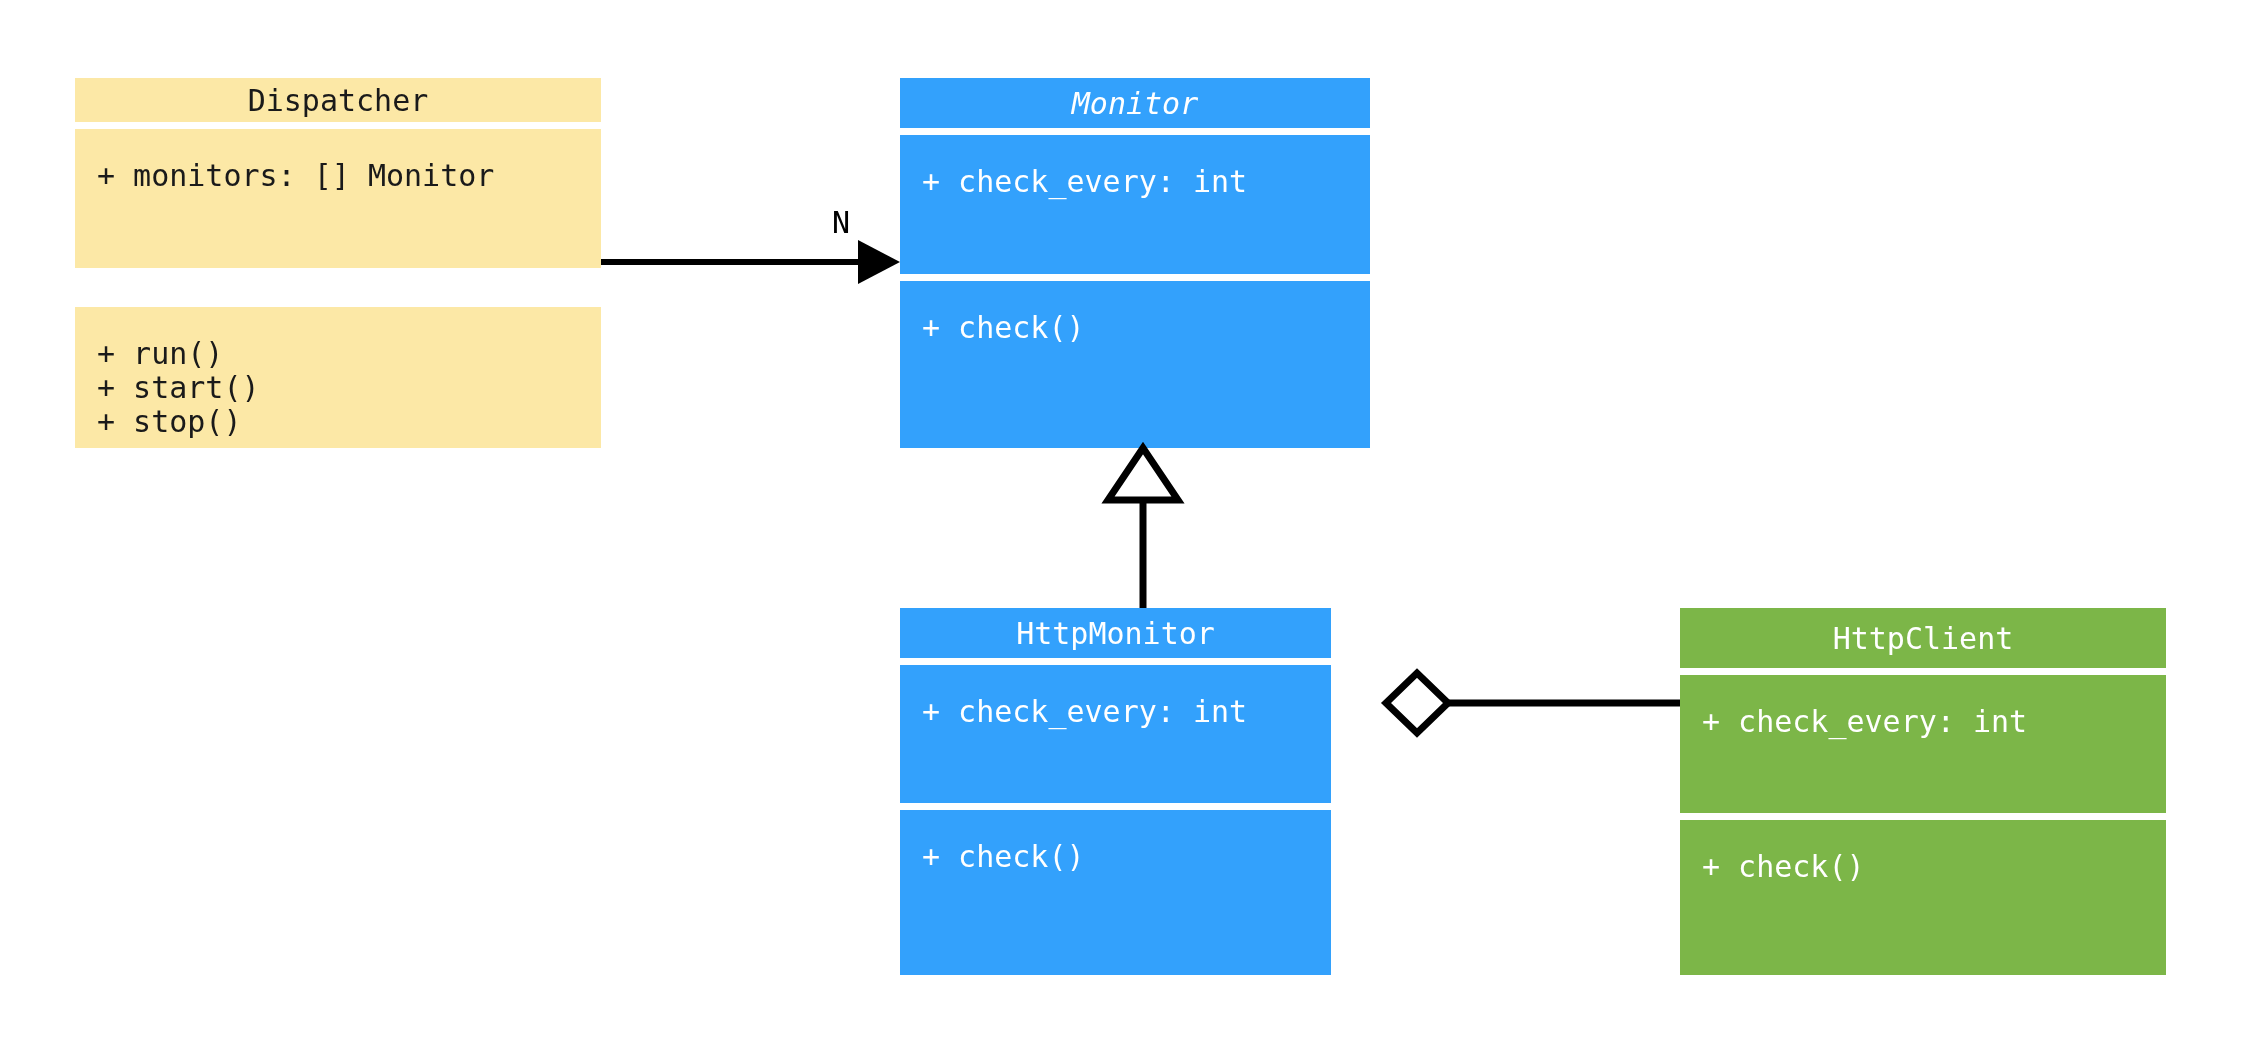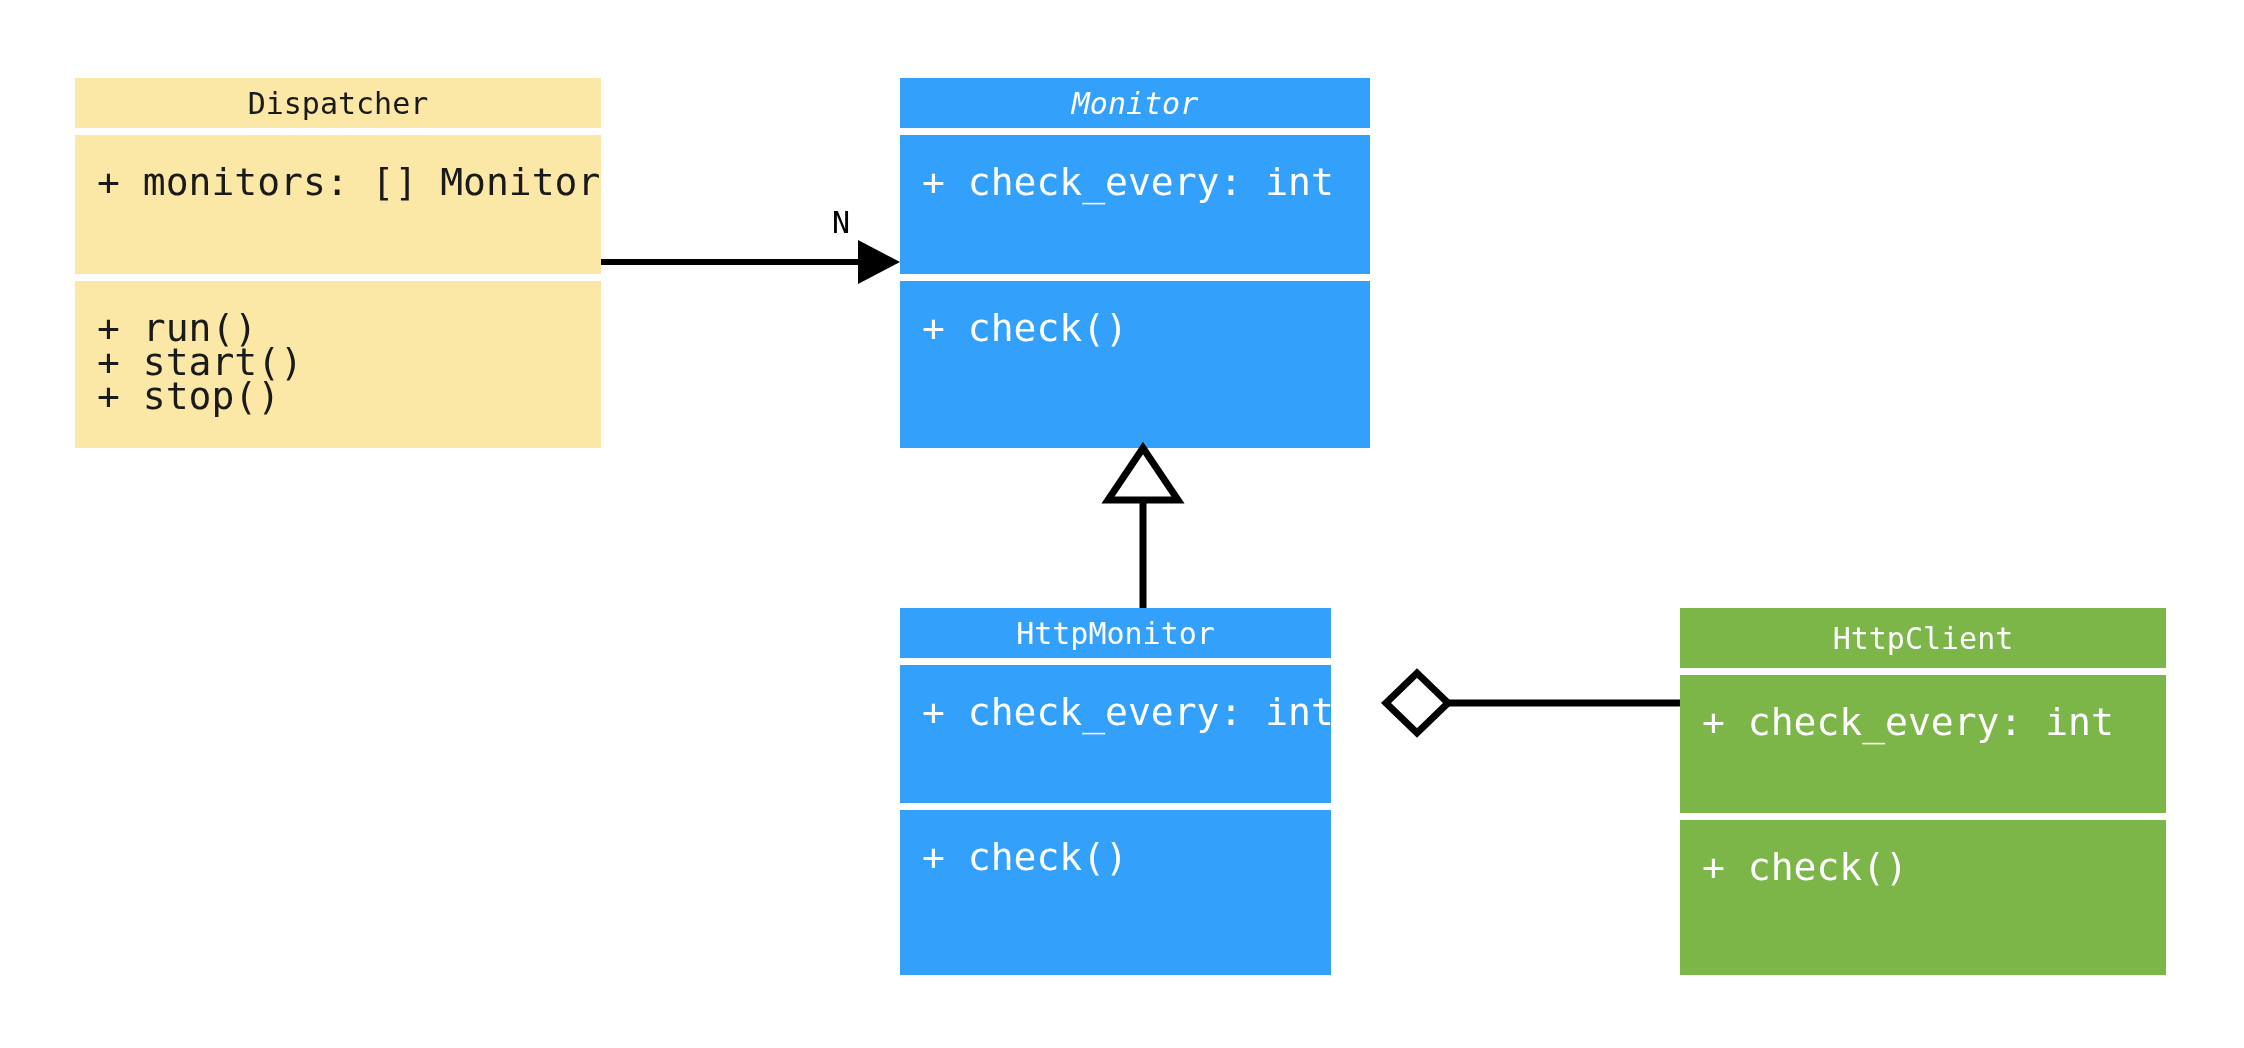--- a/index.html
+++ b/index.html
@@ -44,21 +44,21 @@
   .uml-header.is-abstract {
     font-style: italic;
   }
   .uml-sep {
     height: 7px;
     background: #ffffff;
     flex: 0 0 auto;
   }
   .uml-members {
     padding: 30px 22px 0 22px;
-    font-size: 38px;
+    font-size: 30px;
     line-height: 34px;
     color: var(--boxfg);
     white-space: pre;
   }
 
   
   .theme-yellow { --boxbg: #fce8a6; --boxfg: #1a1a1a; }
   .theme-blue   { --boxbg: #33a1fc; --boxfg: #ffffff; }
   .theme-green  { --boxbg: #7cb648; --boxfg: #ffffff; }
 
@@ -77,25 +77,25 @@
     color: #000000;
     white-space: nowrap;
   }
 </style>
 </head>
 <body>
 
 <div id="canvas">
 
   <div class="uml-class theme-yellow" style="left:75px; top:78px; width:526px; height:370px;">
-    <div class="uml-compartment uml-header" style="height:50px;">Dispatcher</div>
+    <div class="uml-compartment uml-header" style="height:44px;">Dispatcher</div>
     <div class="uml-sep"></div>
     <div class="uml-compartment uml-members" style="height:139px;">+ monitors: [] Monitor</div>
     <div class="uml-sep"></div>
-    <div class="uml-compartment uml-members" style="flex:1 1 auto;">+ run()
+    <div class="uml-compartment uml-members" style="flex:1 1 auto;margin-top:32px;">+ run()
 + start()
 + stop()</div>
   </div>
 
   <div class="uml-class theme-blue" style="left:900px; top:78px; width:470px; height:370px;">
     <div class="uml-compartment uml-header is-abstract" style="height:50px;">Monitor</div>
     <div class="uml-sep"></div>
     <div class="uml-compartment uml-members" style="height:139px;">+ check_every: int</div>
     <div class="uml-sep"></div>
     <div class="uml-compartment uml-members" style="flex:1 1 auto;">+ check()</div>

